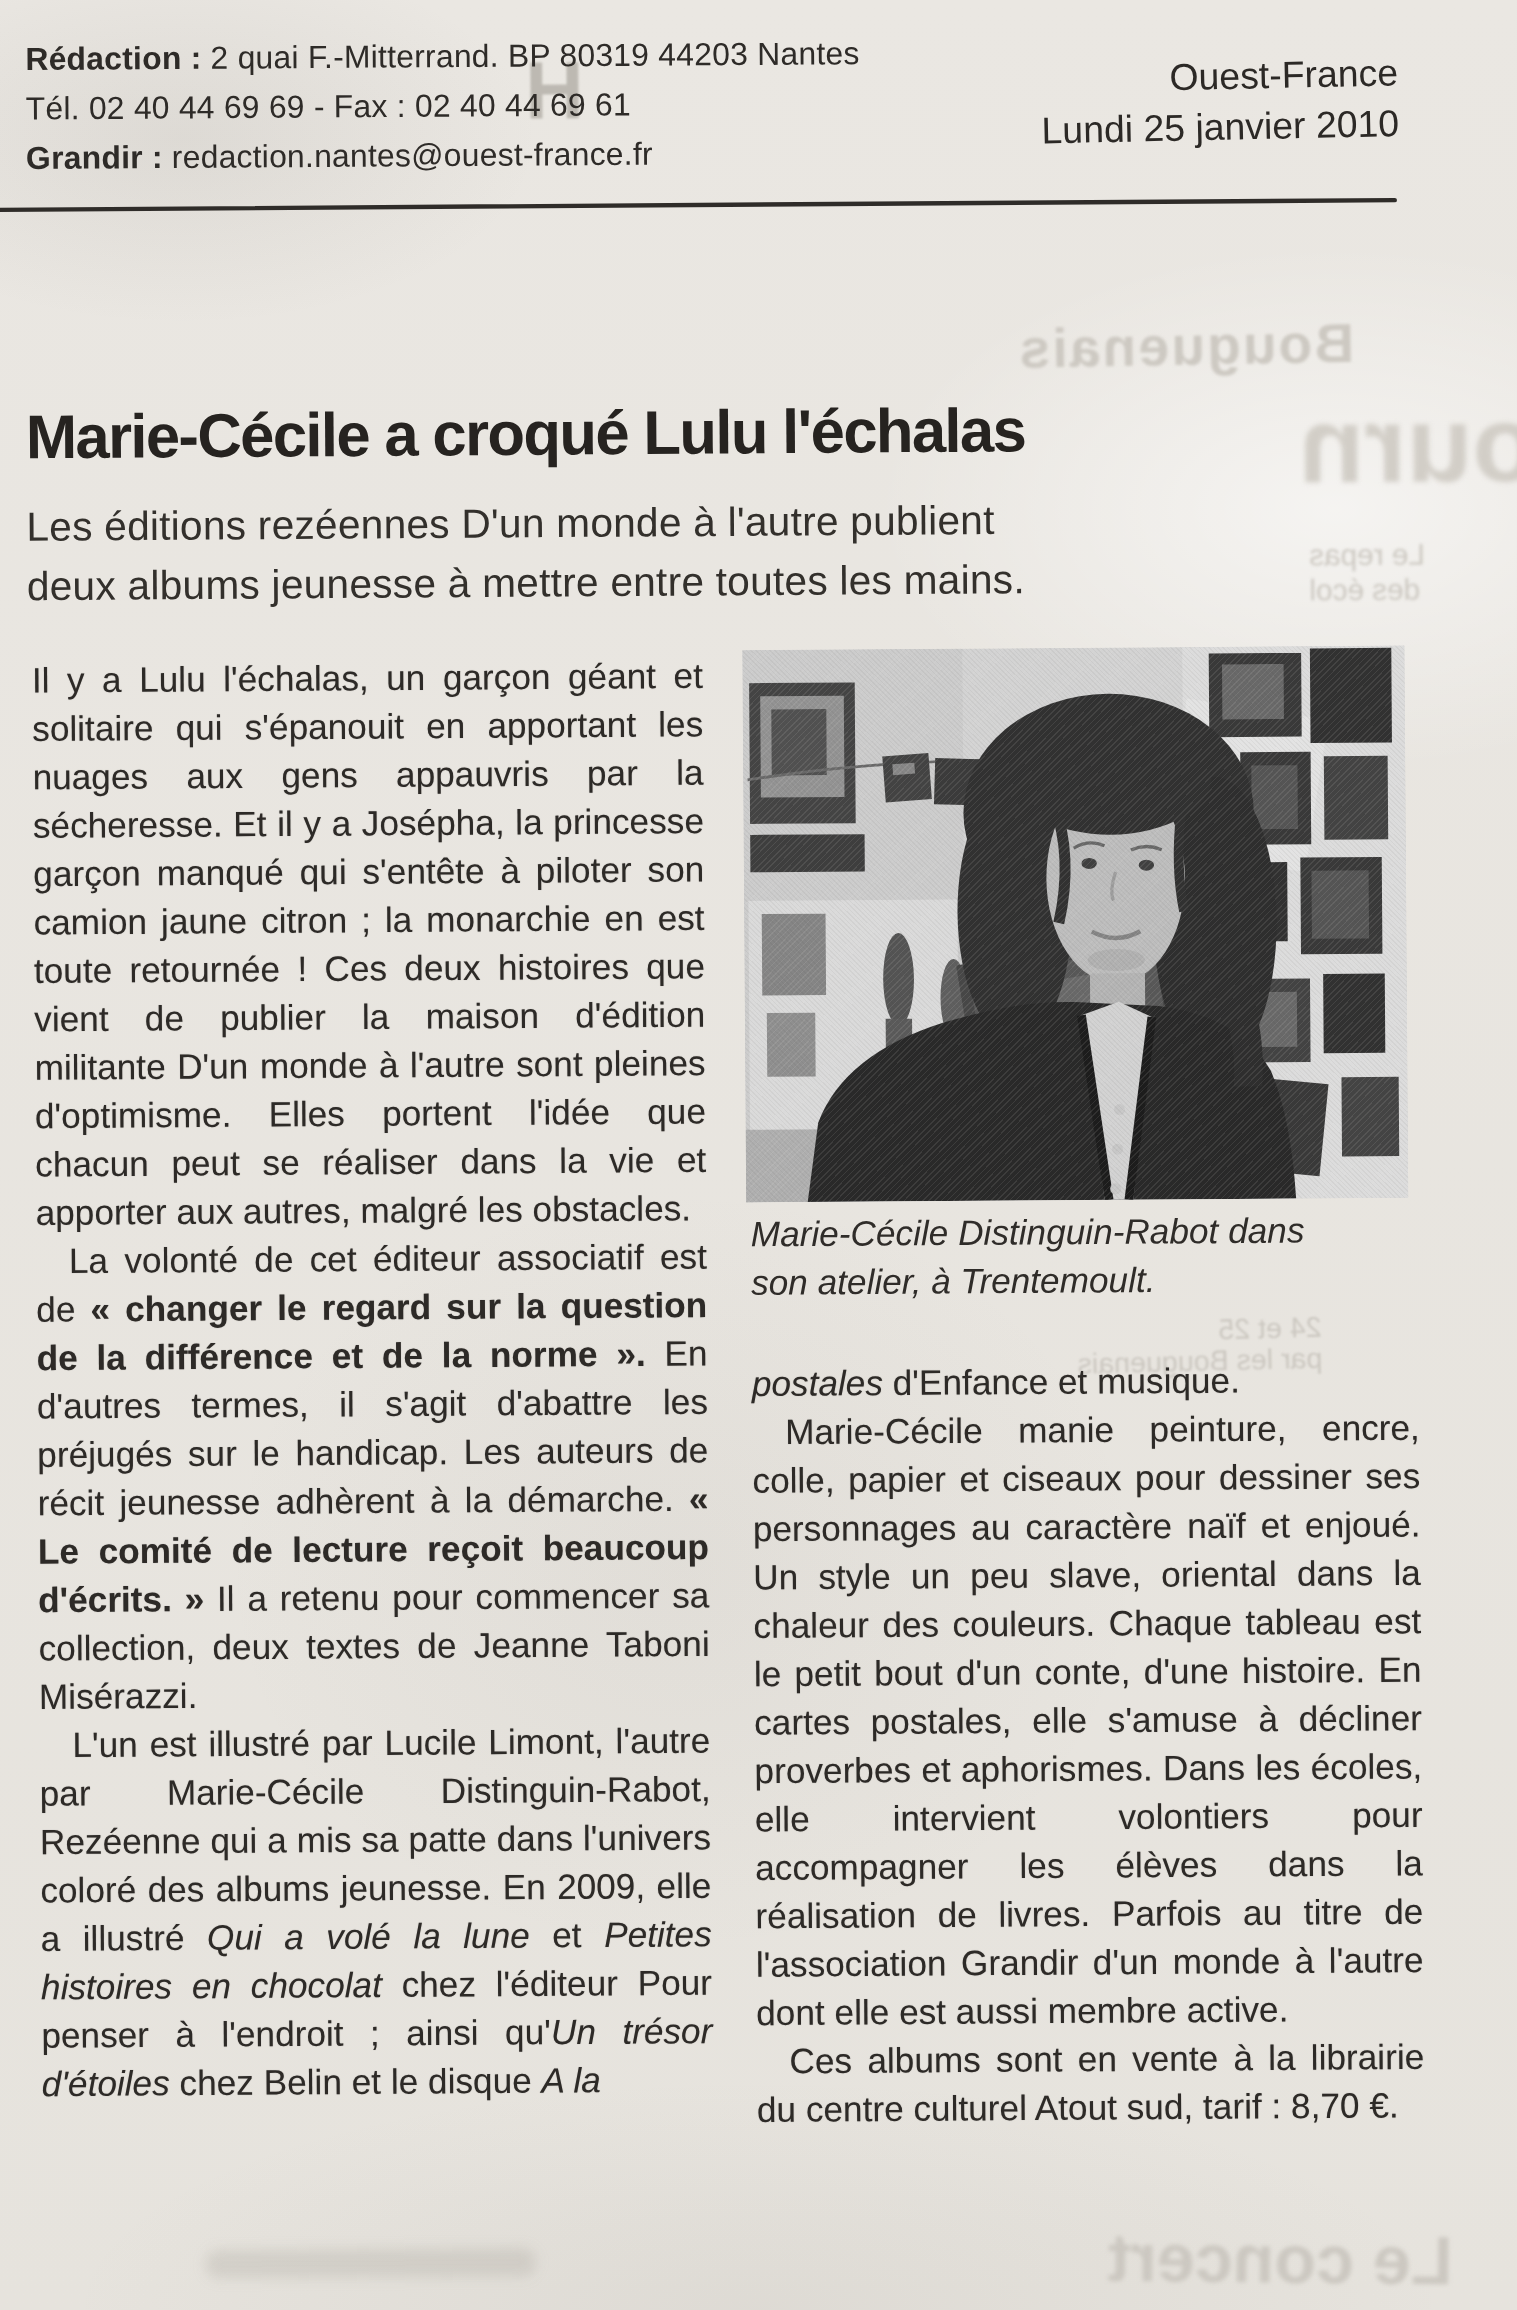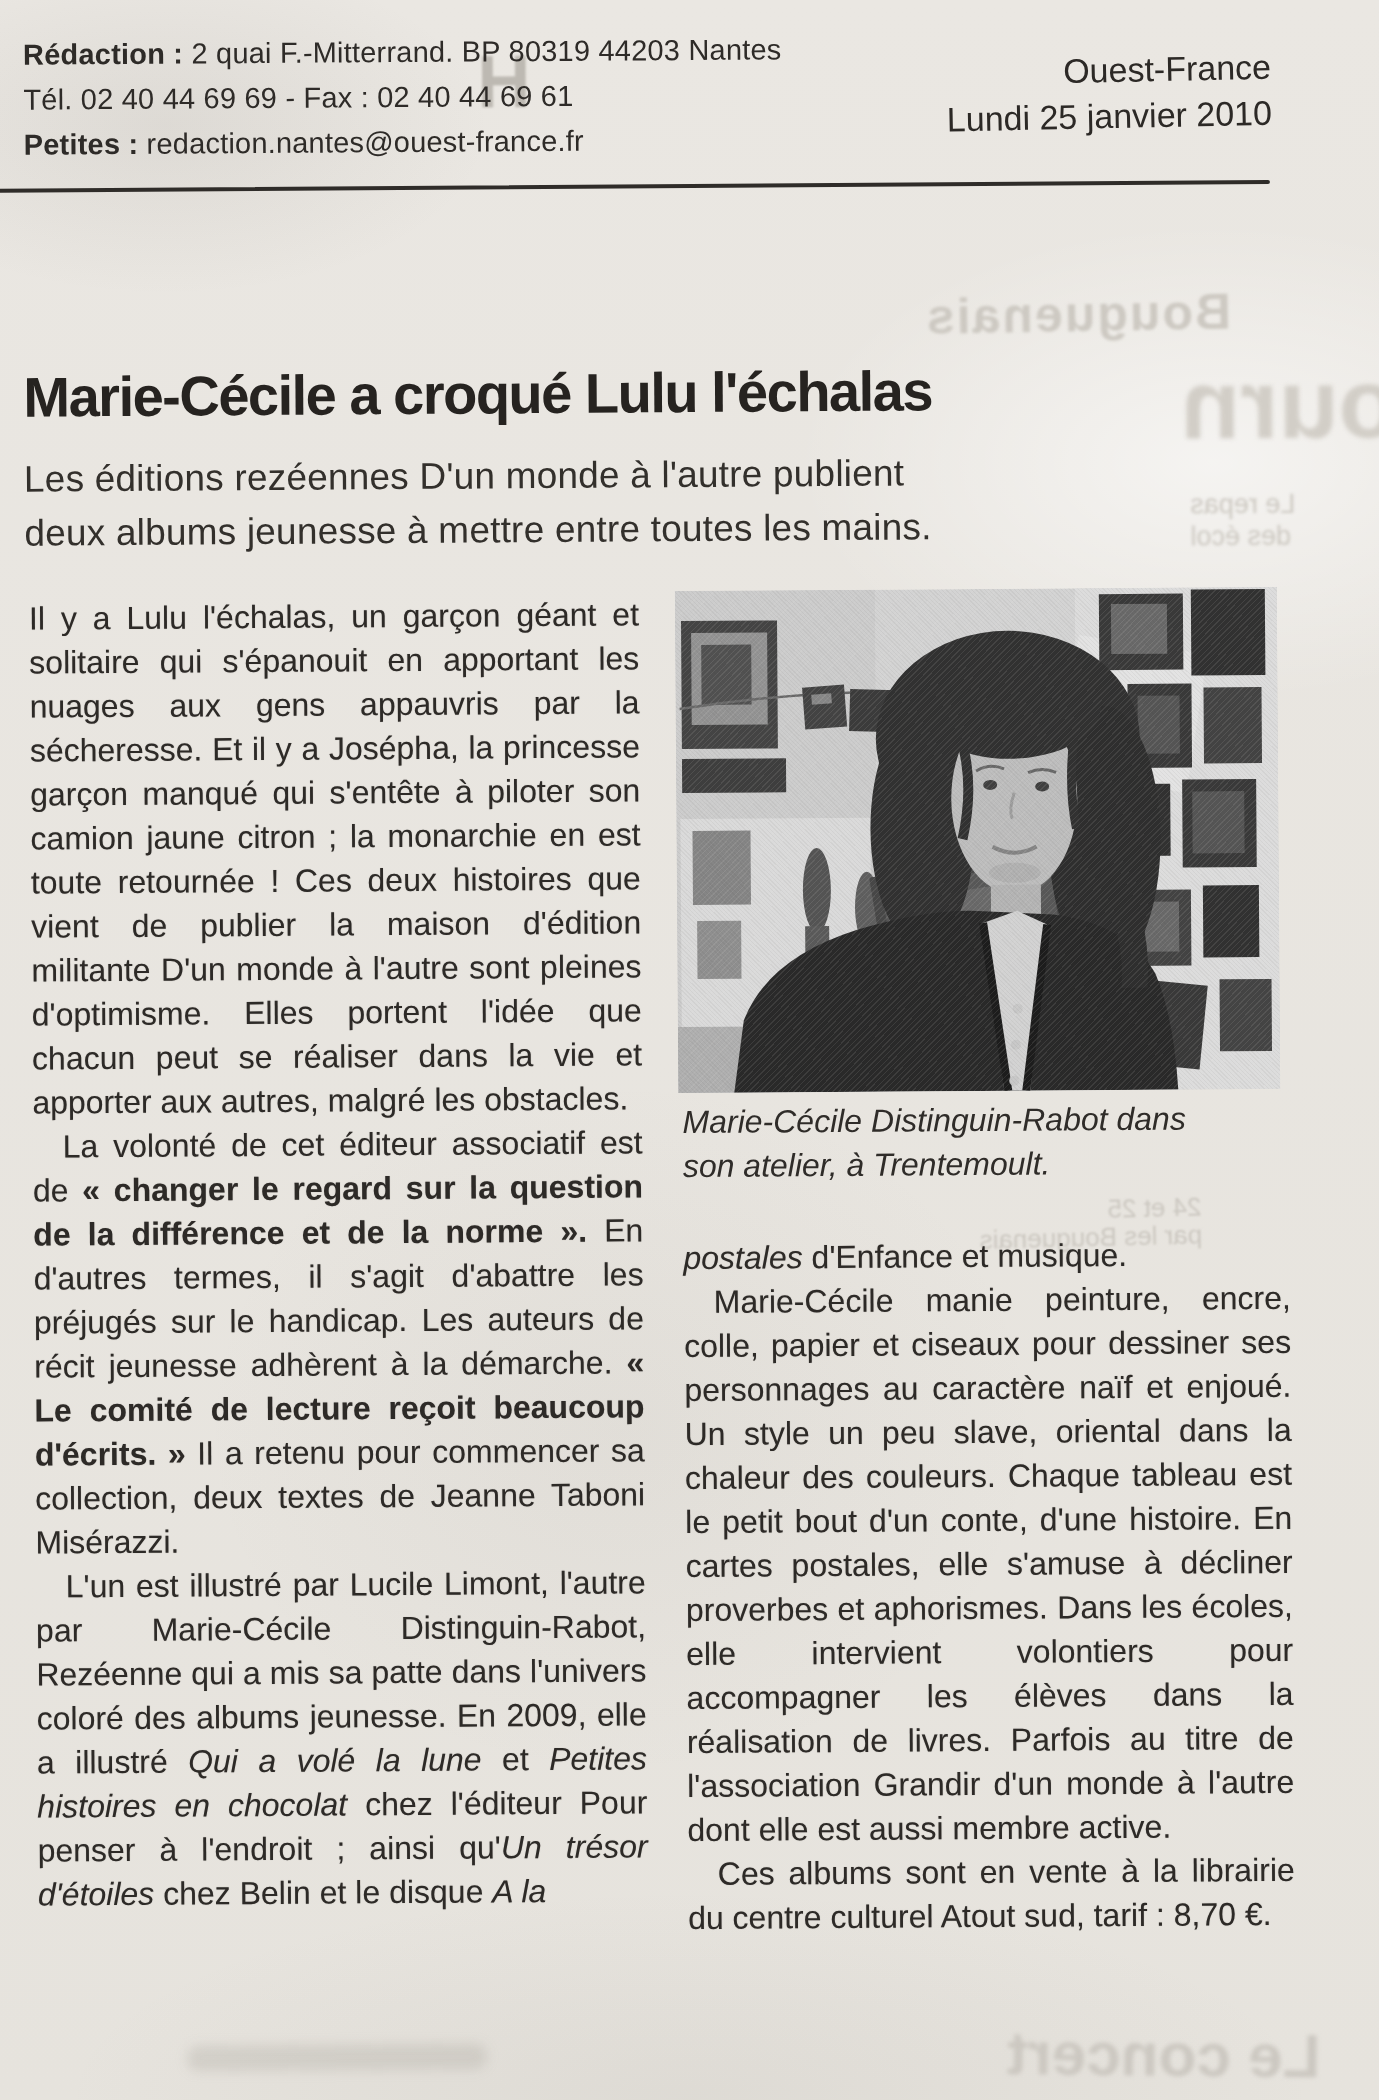--- a/index.html
+++ b/index.html
@@ -76,21 +76,21 @@
     <div class="ghost ghost-capside">
       <div>24 et 25</div>
       <div>par les Bouguenais</div>
     </div>
     <div class="ghost ghost-bottom">Le concert</div>
     <div class="ghost ghost-smudge"></div>
 
     <div class="hdr-left">
       <div><b>Rédaction :</b><span> 2 quai F.-Mitterrand. BP 80319 44203 Nantes</span></div>
       <div>Tél. 02 40 44 69 69 - Fax : 02 40 44 69 61</div>
-      <div><b>Petites :</b><span> redaction.nantes@ouest-france.fr</span></div>
+      <div><b>Grandir :</b><span> redaction.nantes@ouest-france.fr</span></div>
     </div>
     <div class="hdr-right">
       <div>Ouest-France</div>
       <div>Lundi 25 janvier 2010</div>
     </div>
     <div class="rule"></div>
 
     <h1 class="headline">Marie-Cécile a croqué Lulu l'échalas</h1>
     <div class="subhead">
       <div>Les éditions rezéennes D'un monde à l'autre publient</div>

